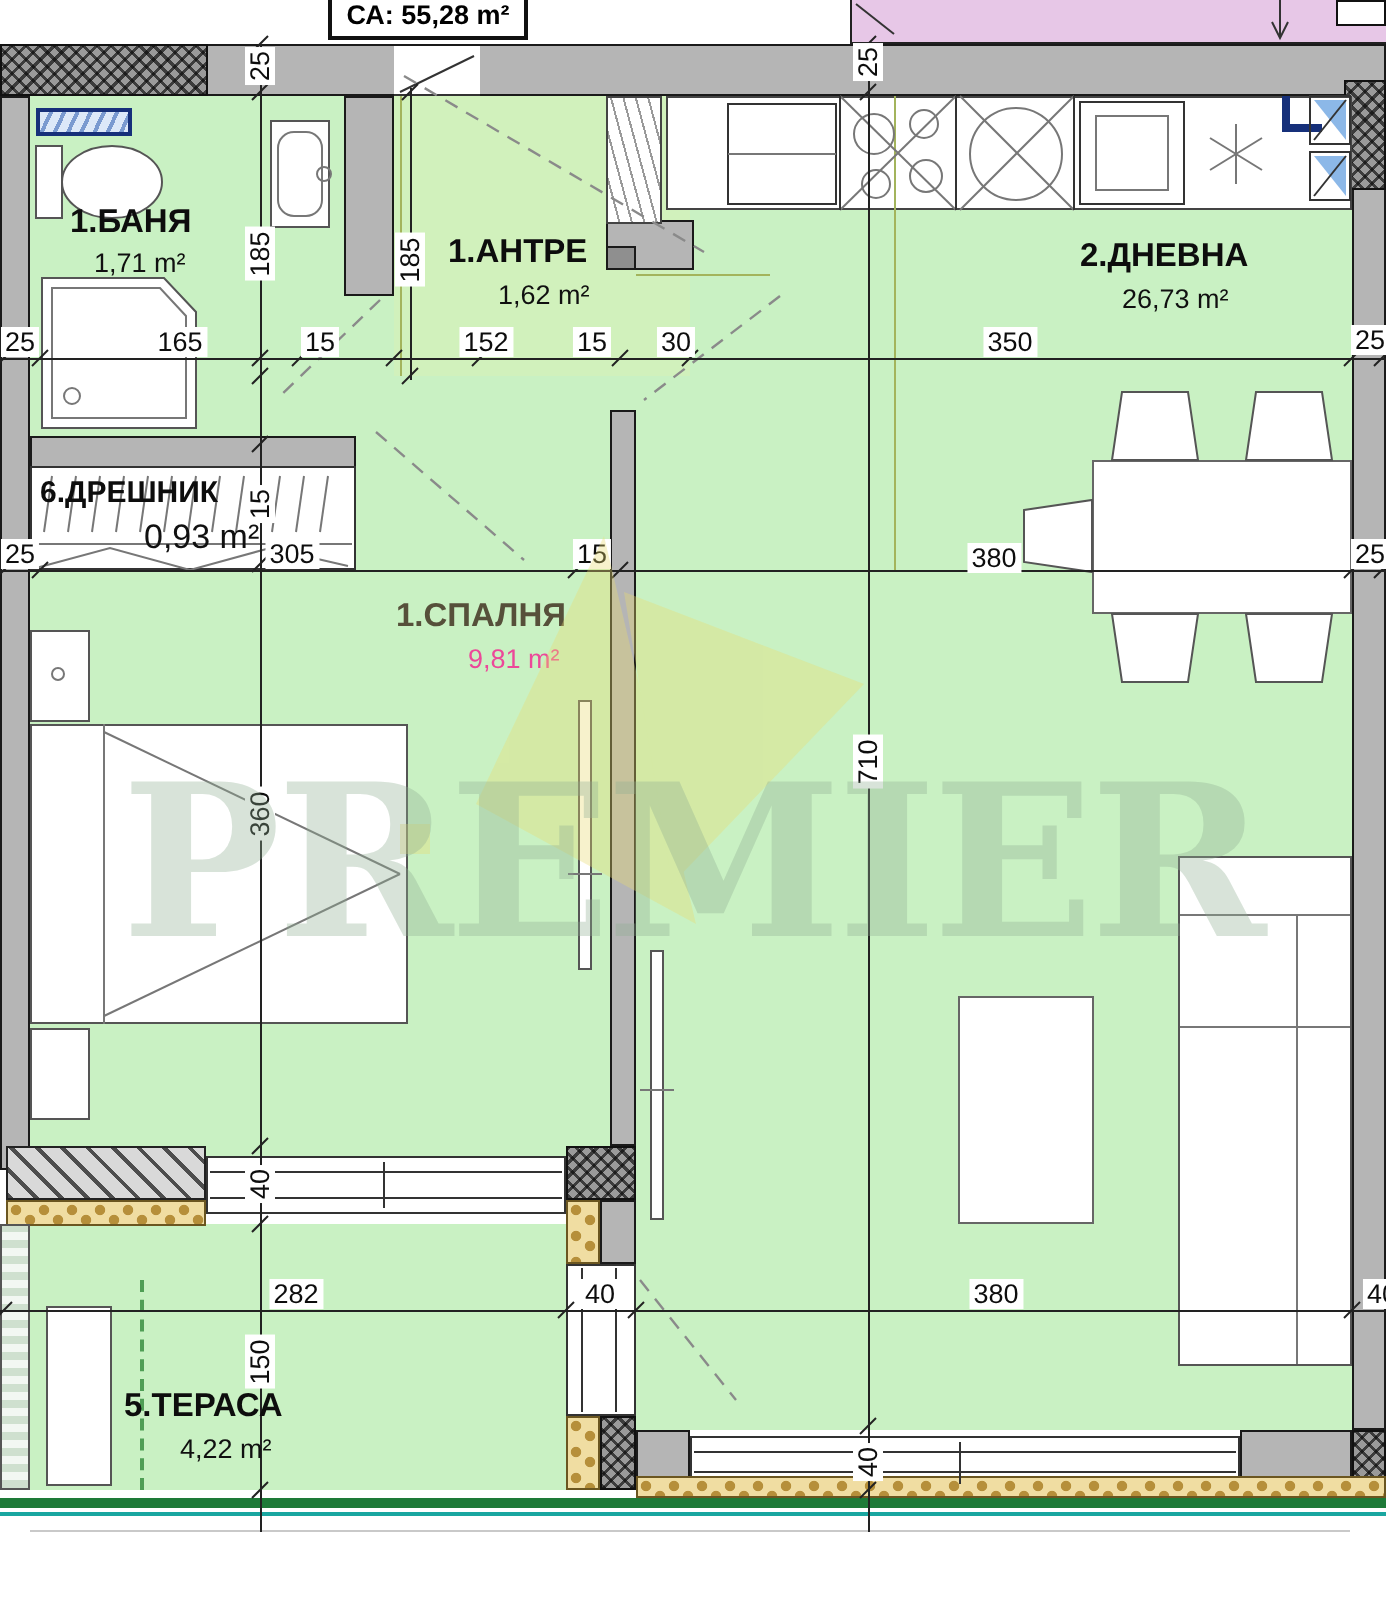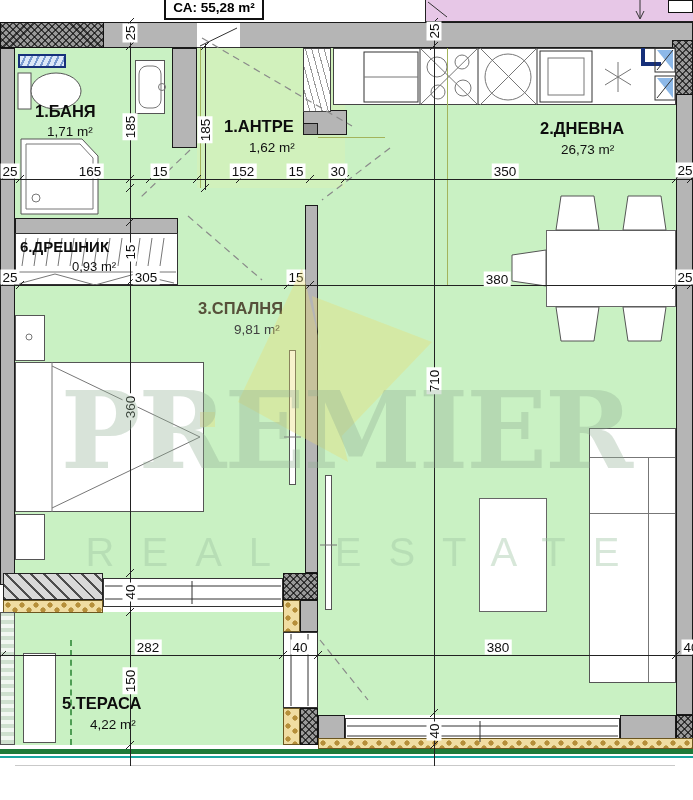--- a/index.html
+++ b/index.html
@@ -314,34 +314,33 @@
   <span class="dim v" style="left:434px;top:731px">40</span>
 
   <span class="dim v" style="left:205px;top:130px">185</span>
 
   <div class="rname" style="left:35px;top:102px">1.БАНЯ</div>
   <div class="rarea" style="left:47px;top:124px">1,71 m²</div>
   <div class="rname" style="left:224px;top:117px">1.АНТРЕ</div>
   <div class="rarea" style="left:249px;top:140px">1,62 m²</div>
   <div class="rname" style="left:540px;top:119px">2.ДНЕВНА</div>
   <div class="rarea" style="left:561px;top:142px">26,73 m²</div>
-  <div class="rname" style="left:198px;top:299px;color:#56503a">3.СПАЛНЯ</div>
-  <div class="rarea" style="left:234px;top:322px;color:#404040">9,81 m²</div>
+  <div class="rname" style="left:198px;top:299px;color:#56503a">1.СПАЛНЯ</div>
+  <div class="rarea" style="left:234px;top:322px;color:#ec4899">9,81 m²</div>
   <div class="rname" style="left:20px;top:238px;font-size:15px">6.ДРЕШНИК</div>
-  <div class="rarea" style="left:72px;top:259px;font-size:13px">0,93 m²</div>
+  <div class="rarea" style="left:72px;top:259px;font-size:17px">0,93 m²</div>
   <div class="rname" style="left:62px;top:694px">5.ТЕРАСА</div>
   <div class="rarea" style="left:90px;top:717px">4,22 m²</div>
 
   <div id="titlebox">СА: 55,28 m²</div>
 
   <div id="wm">
     <svg width="693" height="800" viewBox="0 0 693 800" class="abs" style="left:0;top:0">
       <g opacity="0.35" fill="#eadc6e">
         <polygon points="302,268 348,462 238,402"></polygon>
         <polygon points="312,296 432,342 336,442"></polygon>
         <rect x="200" y="412" width="15" height="15"></rect>
       </g>
     </svg>
     <div class="l1">PREMIER</div>
-    <div class="l2">REAL ESTATE</div>
   </div>
 
 </div>
 
 </body></html>

